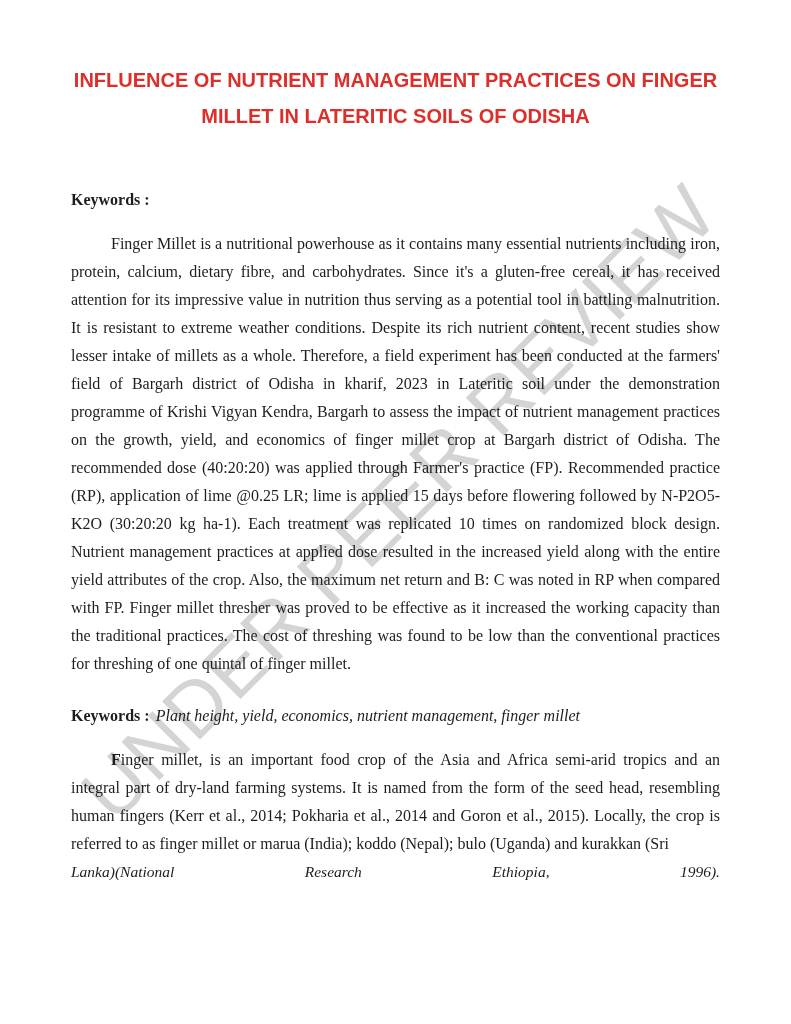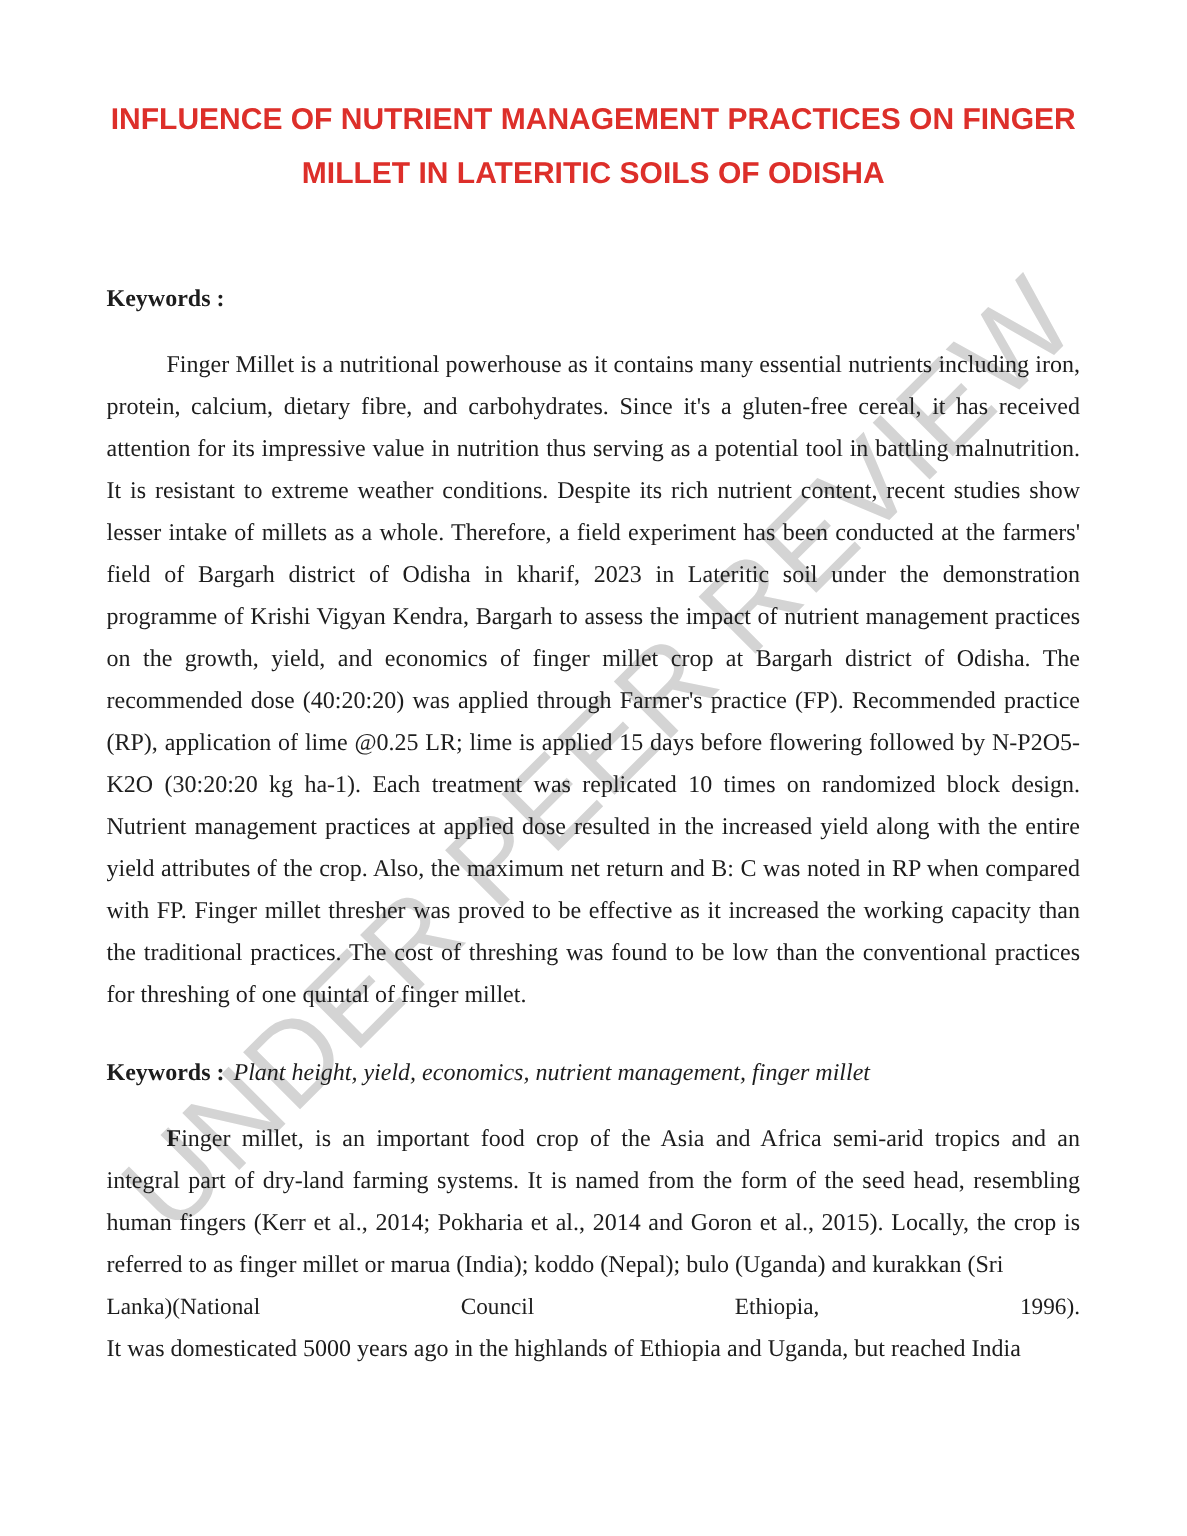--- a/index.html
+++ b/index.html
@@ -62,20 +62,21 @@
     line-height: 28px;
   }
   .bold { font-weight: 700; }
   .italic { font-style: italic; }
   .keywords .italic { margin-left: 6px; }
   .spread-line {
     display: flex;
     justify-content: space-between;
     font-size: 15.5px;
     line-height: 28px;
+    font-style: italic;
   }
   .tail { margin-top: 0; }
 </style>
 </head>
 <body>
 
 <div class="page">
 
   <div class="watermark">UNDER PEER REVIEW</div>
 
@@ -92,21 +93,20 @@
 
     <p class="keywords">
       <span class="bold">Keywords :</span><span class="italic">Plant height, yield, economics, nutrient management, finger millet</span>
     </p>
 
 
     <p class="para indent"><span class="bold">F</span><span>inger millet, is an important food crop of the Asia and Africa semi-arid tropics and an integral part of dry-land farming systems. It is named from the form of the seed head, resembling human fingers (Kerr et al., 2014; Pokharia et al., 2014 and Goron et al., 2015). Locally, the crop is referred to as finger millet or marua (India); koddo (Nepal); bulo (Uganda) and kurakkan (Sri</span></p>
 
     <div class="spread-line">
       <span>Lanka)(National</span>
-      <span>Council</span>
+      <span>Research</span>
       <span>Ethiopia,</span>
       <span>1996).</span>
     </div>
 
-    <p class="para tail">It was domesticated 5000 years ago in the highlands of Ethiopia and Uganda, but reached India</p>
 
   </div>
 </div>
 
 </body></html>

